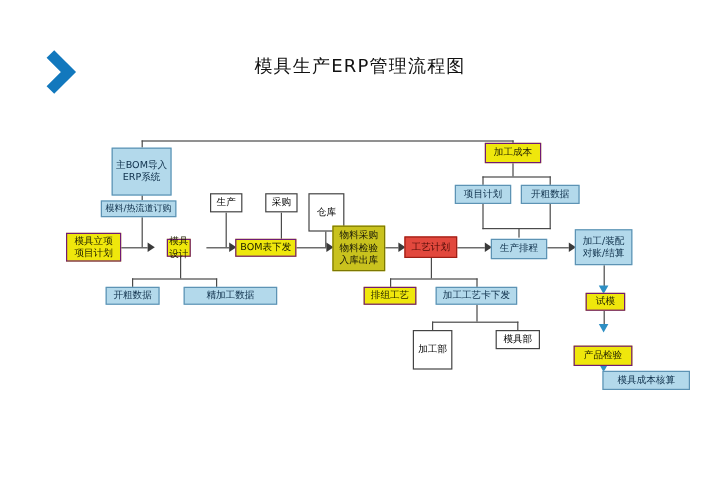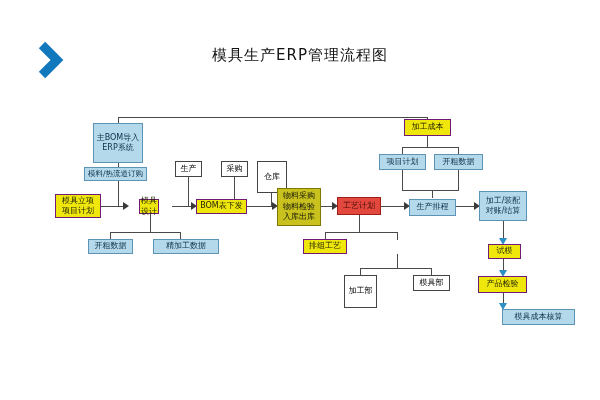--- a/index.html
+++ b/index.html
@@ -52,26 +52,27 @@
 物料检验
 入库出库</div>
   <div class="node red" style="left:337px;top:197px;width:44px;height:18px">工艺计划</div>
   <div class="node blue" style="left:409px;top:199px;width:47px;height:17px">生产排程</div>
   <div class="node blue" style="left:479px;top:191px;width:48px;height:30px">加工/装配
 对账/结算</div>
   <div class="node yellow" style="left:404px;top:119px;width:47px;height:17px">加工成本</div>
   <div class="node blue" style="left:379px;top:154px;width:47px;height:16px">项目计划</div>
   <div class="node blue" style="left:434px;top:154px;width:49px;height:16px">开粗数据</div>
   <div class="node blue" style="left:88px;top:239px;width:45px;height:15px">开粗数据</div>
-  <div class="node blue" style="left:153px;top:239px;width:66px;height:15px">精加工数据</div>
+  <div class="node blue" style="left:153px;top:239px;width:78px;height:15px">精加工数据</div>
   <div class="node yellow" style="left:303px;top:239px;width:44px;height:15px">排组工艺</div>
+  <div class="node blue" style="left:363px;top:239px;width:68px;height:15px">加工工艺卡下发</div>
   <div class="node yellow" style="left:488px;top:244px;width:33px;height:15px">试模</div>
   <div class="node white" style="left:344px;top:275px;width:33px;height:33px">加工部</div>
   <div class="node white" style="left:413px;top:275px;width:37px;height:16px">模具部</div>
-  <div class="node yellow" style="left:478px;top:276px;width:49px;height:17px">产品检验</div>
+  <div class="node yellow" style="left:478px;top:288px;width:49px;height:17px">产品检验</div>
   <div class="node blue" style="left:502px;top:309px;width:73px;height:16px">模具成本核算</div>
 
 <div class="line" style="left: 118px; top: 117px; width: 310px; height: 1px;"></div>
     <div class="line" style="left: 402px; top: 147px; width: 57px; height: 1px;"></div>
     <div class="line" style="left: 402px; top: 190px; width: 57px; height: 1px;"></div>
     <div class="line" style="left: 110px; top: 232px; width: 71px; height: 1px;"></div>
     <div class="line" style="left: 325px; top: 232px; width: 73px; height: 1px;"></div>
     <div class="line" style="left: 360px; top: 268px; width: 72px; height: 1px;"></div>
     <div class="line" style="left: 101px; top: 206px; width: 22px; height: 1px;"></div>
     <div class="line" style="left: 172px; top: 206px; width: 19px; height: 1px;"></div>

